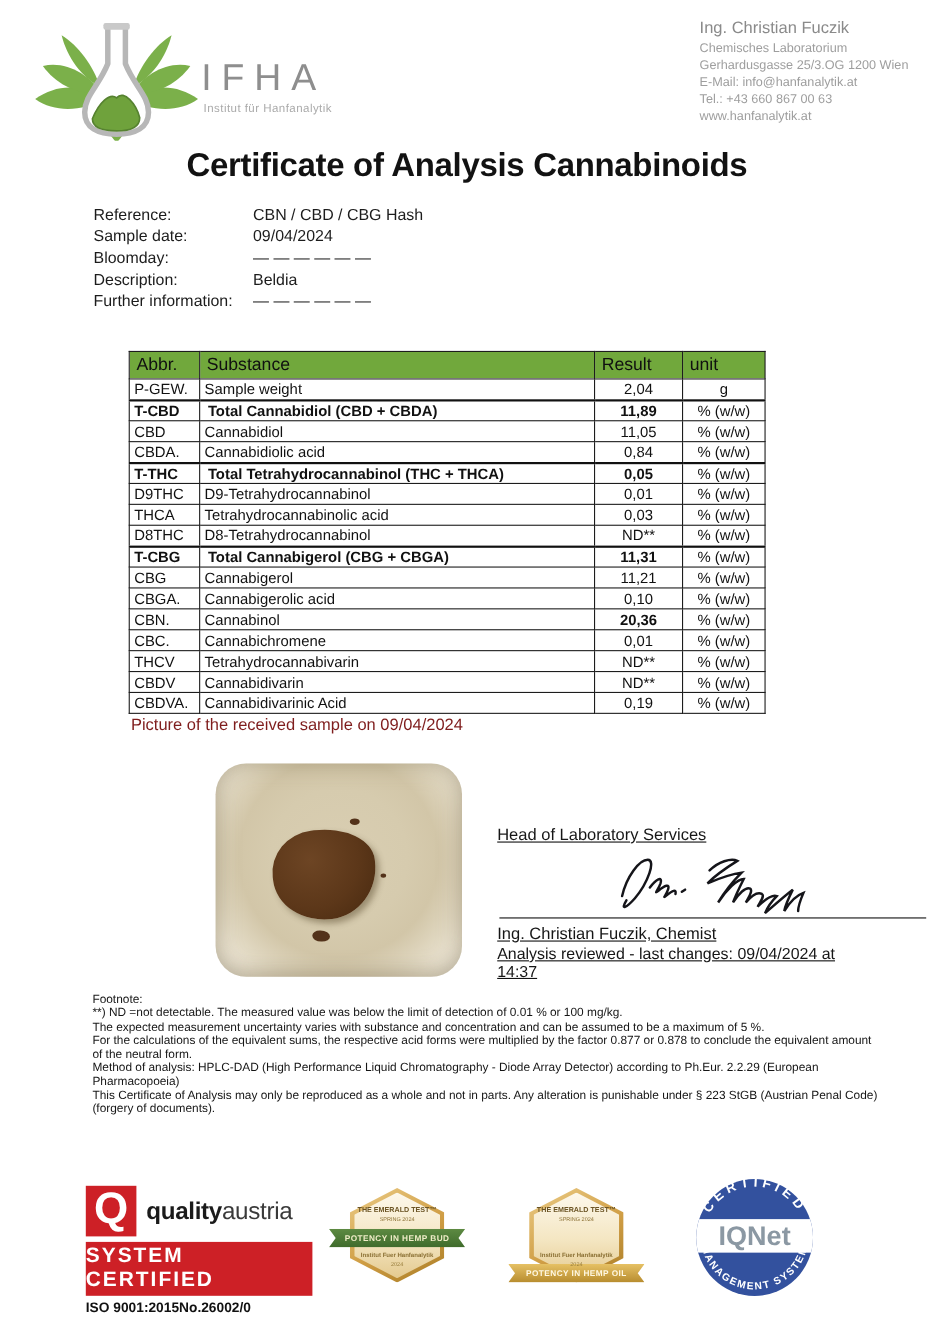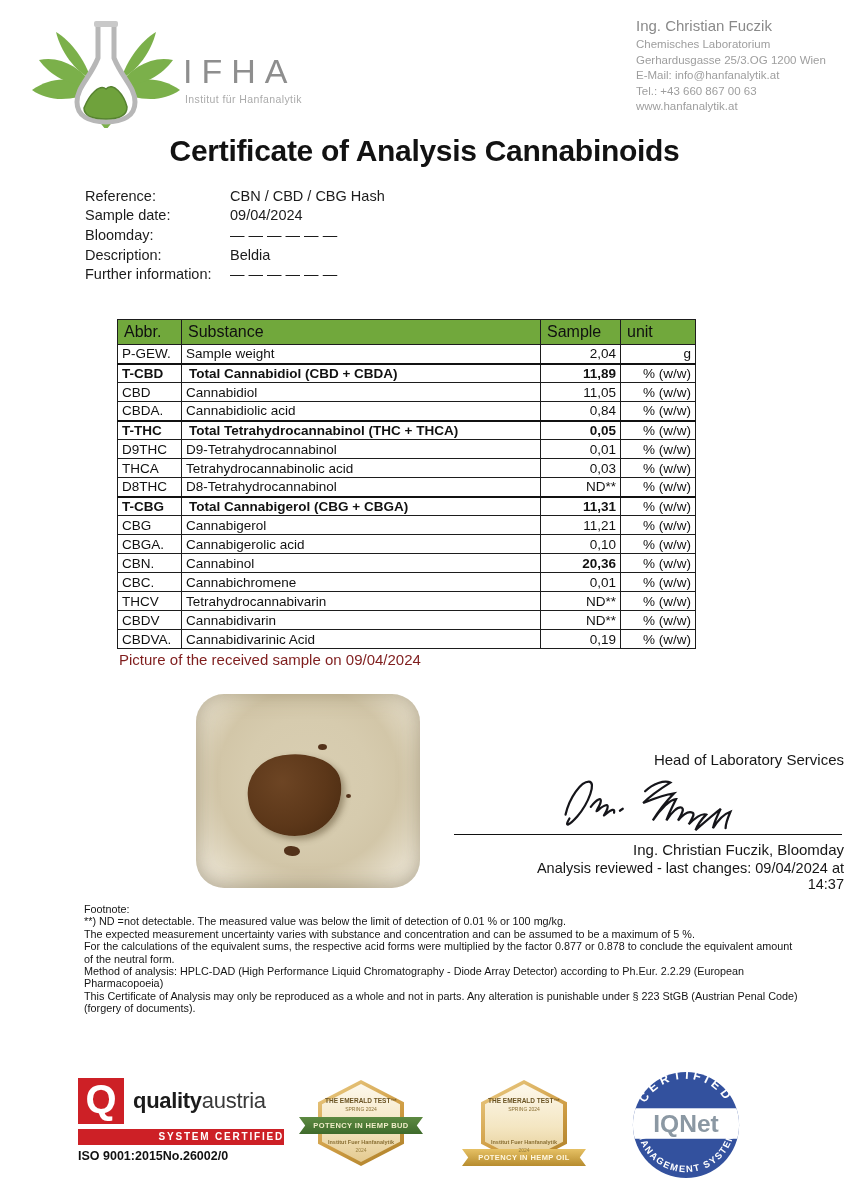--- a/index.html
+++ b/index.html
@@ -32,21 +32,21 @@
                   border-collapse:collapse; table-layout:fixed; }
   table.results th, table.results td { border:1px solid #1d1d1d; font-size:13.5px;
                   padding:0 4px; height:19px; white-space:nowrap; overflow:hidden; }
   table.results th { background:#71a83c; font-weight:400; font-size:16px; height:25px;
                   text-align:left; padding-left:6px; color:#101010;margin-left:26px; }
   th.col-result, th.col-unit { text-align:center; padding-left:0; }
   col.c1 { width:64px; } col.c2 { width:359px; } col.c3 { width:80px; } col.c4 { width:75px; }
   td.cell-abbr { padding-left:5px; }
   td.cell-sub { padding-left:12px; }
   tr.group td.cell-sub { padding-left:7px; }
-  td.cell-res, td.cell-unit { text-align:right; }
+  td.cell-res, td.cell-unit { text-align:center; }
   tr.group td.cell-abbr, tr.group td.cell-sub, tr.group td.cell-res { font-weight:700; }
   tr.group td { border-top:2px solid #111; }
   td.res-bold { font-weight:700; }
   table.results { border:1.5px solid #111; }
 
   .pic-caption { position:absolute; left:119px; top:651px; font-size:15px; color:#7f1d1d; }
 
   
   .plate { position:absolute; left:196px; top:694px; width:224px; height:194px; border-radius:28px;
            background:
@@ -57,42 +57,42 @@
            background: radial-gradient(circle at 38% 32%, #6d4524 0%, #5c3719 55%, #46280f 100%);
            border-radius: 42% 55% 48% 52% / 46% 40% 58% 50%;
            transform: rotate(-7deg);
            box-shadow: 3px 4px 6px rgba(80,65,35,.45); }
   .crumb { position:absolute; background:#53321a; border-radius:50%; }
   .crumb.c1 { left:122px; top:50px; width:9px; height:6px; }
   .crumb.c2 { left:88px; top:152px; width:16px; height:10px; border-radius:45% 60% 50% 55%; }
   .crumb.c3 { left:150px; top:100px; width:5px; height:4px; }
 
   
-  .sig-block { position:absolute; left:452px; top:751px; width:392px; text-align:right; }
+  .sig-block { position:absolute; left:452px; top:751px; width:392px; text-align:left;text-decoration:underline; }
   .sig-title { font-size:15px; color:#161616; }
   .sig-svg { display:block; margin:2px auto 0; }
   .sig-line { border-top:1.5px solid #111; width:388px; margin:0 auto; }
   .sig-name { font-size:15px; margin-top:6px; color:#161616; }
   .sig-review { font-size:14.5px; margin-top:2px; color:#161616; }
   .sig-time { font-size:14.5px; color:#161616; }
 
   
   .footnote { position:absolute; left:84px; top:903px; width:718px; font-size:10.8px;
               line-height:12.4px; color:#151515; }
 
   
   .qa { position:absolute; left:78px; top:1078px; width:206px; }
   .qa-top { display:flex; align-items:center; gap:9px; }
   .qa-q { width:46px; height:46px; background:#cd2026; color:#fff; font-weight:700; font-size:40px;
           display:flex; align-items:center; justify-content:center; line-height:1; padding-bottom:4px; }
   .qa-brand { font-size:22px; color:#1b1b1b; letter-spacing:-0.3px; }
   .qa-brand .bold { font-weight:700; }
   .qa-brand .light { font-weight:400; color:#3a3a3a; }
-  .qa-banner { margin-top:5px; background:#cd2026; color:#fff; font-weight:700; font-size:10px;
-               letter-spacing:1.8px; text-align:right; padding:2px 0 3px; }
+  .qa-banner { margin-top:5px; background:#cd2026; color:#fff; font-weight:700; font-size:19px;
+               letter-spacing:1.8px; text-align:left; padding:2px 0 3px; }
   .qa-bottom { display:flex; justify-content:flex-start; font-weight:700; font-size:12.5px; margin-top:4px; color:#111; }
 
   .badge { position:absolute; width:124px; height:92px; }
   .badge.b1 { left:299px; top:1080px; }
   .badge.b2 { left:462px; top:1080px; }
   .hex { position:absolute; left:19px; top:0; width:86px; height:86px;
          clip-path:polygon(50% 0,100% 26%,100% 74%,50% 100%,0 74%,0 26%);
          background:linear-gradient(150deg,#eccd88 0%,#cf9d44 55%,#a97c25 100%); }
   .hex-in { position:absolute; left:23px; top:4px; width:78px; height:78px;
          clip-path:polygon(50% 0,100% 26%,100% 74%,50% 100%,0 74%,0 26%);
@@ -174,21 +174,21 @@
     <colgroup>
         <col class="c1">
         <col class="c2">
         <col class="c3">
         <col class="c4">
       </colgroup>
     <thead>
       <tr>
         <th>Abbr.</th>
         <th>Substance</th>
-        <th class="col-result">Sample</th>
+        <th class="col-result">Result</th>
         <th class="col-unit">unit</th>
       </tr>
     </thead>
     <tbody id="results-body">
         <tr>
           <td class="cell-abbr">P-GEW.</td>
           <td class="cell-sub">Sample weight</td>
           <td class="cell-res">2,04</td>
           <td class="cell-unit">g</td>
         </tr>
@@ -299,21 +299,21 @@
     <svg class="sig-svg" width="230" height="64" viewBox="0 0 190 66">
       <path d="M10,46 C14,28 26,12 34,12 C42,12 34,34 22,48 C14,57 8,60 14,50
                M36,38 C42,30 48,27 46,34 C44,40 39,45 44,41 C50,36 55,34 53,40 C51,46 47,49 52,45 C57,41 61,39 60,44
                M66,42 L69,40
                M92,22 C100,14 112,10 118,13 C110,18 98,26 90,34 C102,29 114,25 122,24 C114,32 106,42 100,52
                C108,40 118,30 124,30 C120,38 116,46 114,52 C119,44 126,37 130,39 C133,41 128,48 126,52
                C131,46 137,42 141,44 C144,46 139,52 137,56 C143,50 150,44 155,46 C150,51 146,57 144,62
                C152,55 162,46 170,40 C166,48 163,55 162,60 C167,52 174,45 180,43 C177,50 175,56 175,60" stroke="#15151a" stroke-width="2.3" fill="none" stroke-linecap="round"></path>
     </svg>
     <div class="sig-line"></div>
-    <div class="sig-name">Ing. Christian Fuczik, Bloomday</div>
+    <div class="sig-name">Ing. Christian Fuczik, Chemist</div>
     <div class="sig-review">Analysis reviewed - last changes: 09/04/2024 at</div>
     <div class="sig-time">14:37</div>
   </div>
 
   <div class="footnote">
     <div>Footnote:</div>
     <div id="footnote-lines">
         <div>**) ND =not detectable. The measured value was below the limit of detection of 0.01 % or 100 mg/kg.</div>
         <div>The expected measurement uncertainty varies with substance and concentration and can be assumed to be a maximum of 5 %.</div>
         <div>For the calculations of the equivalent sums, the respective acid forms were multiplied by the factor 0.877 or 0.878 to conclude the equivalent amount of the neutral form.</div>

